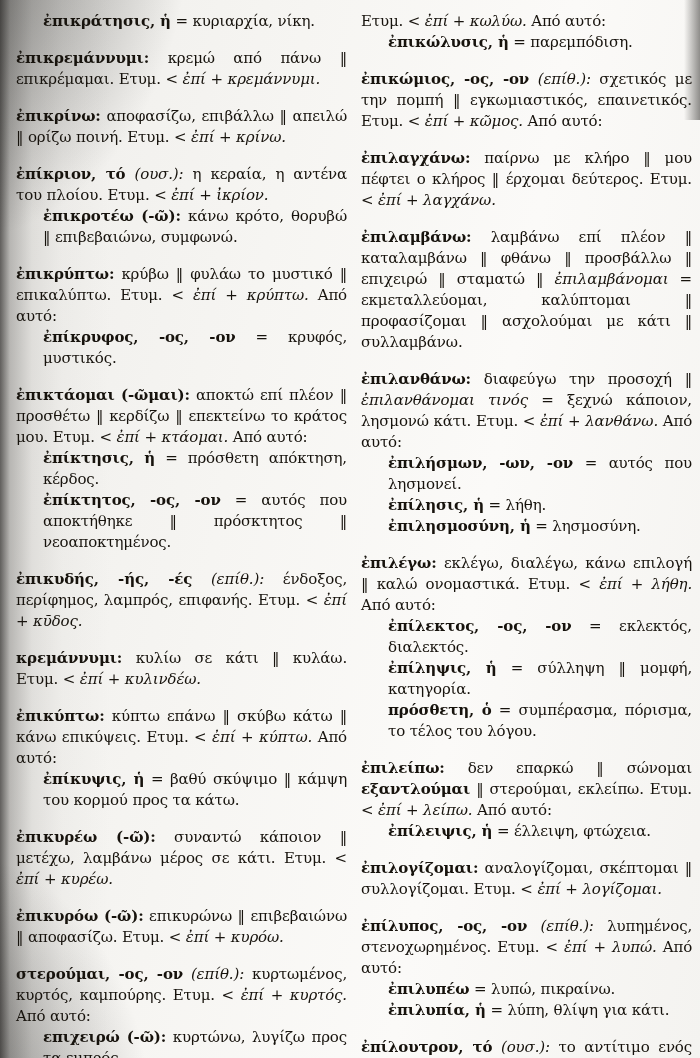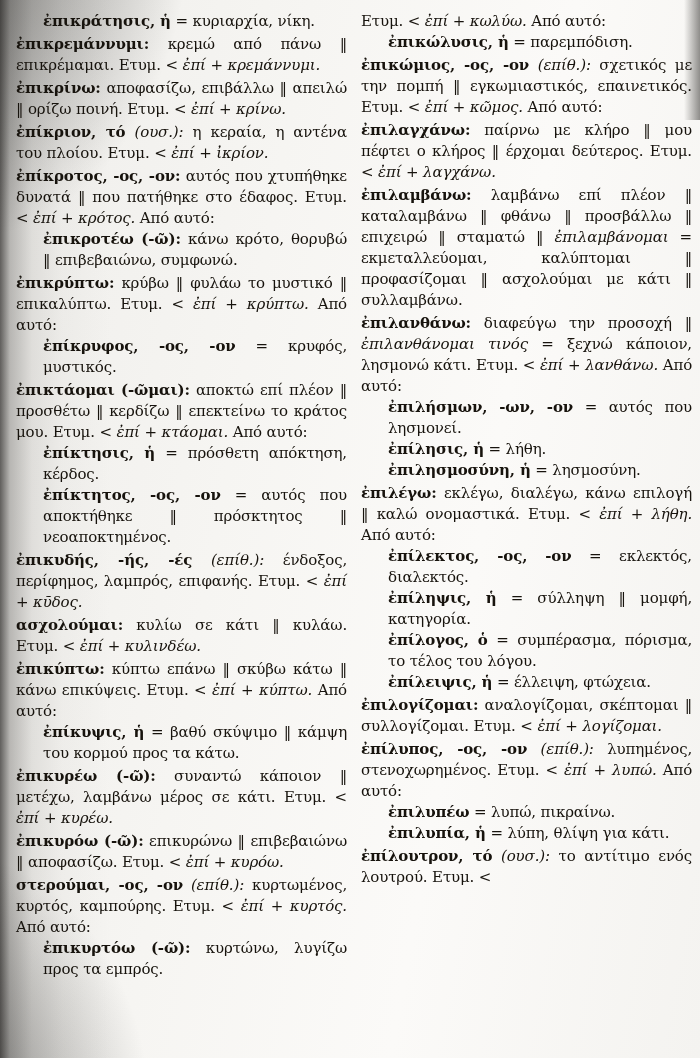--- a/index.html
+++ b/index.html
@@ -43,69 +43,69 @@
     position: absolute;
     top: 11px;
     width: 331px;
     font-size: 15px;
     line-height: 21px;
     text-align: justify;
     letter-spacing: -0.15px;
   }
   .col-left  { left: 8px; padding-left: 8px; }
   .col-right { left: 361px; }
-  .entry { margin-top: 2px; }
+  .entry { margin-top: 16px; }
   .entry.sub { margin-top: 0; margin-left: 27px; }
   .col .entry:first-child { margin-top: 0; }
   .s-b { font-weight: 700; }
   .s-i { font-style: italic; }
 </style>
 </head>
 <body>
 
 <div class="page">
   <div class="spine-shadow"></div>
   <div class="corner-shadow-tl"></div>
   <div class="corner-shadow-bl"></div>
   <div class="edge-shadow-tr"></div>
   <div class="col col-left">
       <div class="entry sub"><span class="s-b">ἐπικράτησις, ἡ</span><span class="s-n"> = κυριαρχία, νίκη.</span></div>
       <div class="entry"><span class="s-b">ἐπικρεμάννυμι:</span><span class="s-n"> κρεμώ από πάνω ‖ επικρέμαμαι. Ετυμ. &lt; </span><span class="s-i">ἐπί + κρεμάννυμι.</span></div>
       <div class="entry"><span class="s-b">ἐπικρίνω:</span><span class="s-n"> αποφασίζω, επιβάλλω ‖ απειλώ ‖ ορίζω ποινή. Ετυμ. &lt; </span><span class="s-i">ἐπί + κρίνω.</span></div>
       <div class="entry"><span class="s-b">ἐπίκριον, τό</span><span class="s-i"> (ουσ.):</span><span class="s-n"> η κεραία, η αντένα του πλοίου. Ετυμ. &lt; </span><span class="s-i">ἐπί + ἰκρίον.</span></div>
-      <div class="entry"><span class="s-b">ἐπίκροτος, -ος, -ον:</span><span class="s-n"> αυτός που χτυπήθηκε δυνατά ‖ που πατήθηκε στο έδαφος. Ετυμ. &lt; </span><span class="s-i">ἐπί + κρότος.</span><span class="s-n"> Από αυτό:</span></div>
       <div class="entry sub"><span class="s-b">ἐπικροτέω (-ῶ):</span><span class="s-n"> κάνω κρότο, θορυβώ ‖ επιβεβαιώνω, συμφωνώ.</span></div>
       <div class="entry"><span class="s-b">ἐπικρύπτω:</span><span class="s-n"> κρύβω ‖ φυλάω το μυστικό ‖ επικαλύπτω. Ετυμ. &lt; </span><span class="s-i">ἐπί + κρύπτω.</span><span class="s-n"> Από αυτό:</span></div>
       <div class="entry sub"><span class="s-b">ἐπίκρυφος, -ος, -ον</span><span class="s-n"> = κρυφός, μυστικός.</span></div>
       <div class="entry"><span class="s-b">ἐπικτάομαι (-ῶμαι):</span><span class="s-n"> αποκτώ επί πλέον ‖ προσθέτω ‖ κερδίζω ‖ επεκτείνω το κράτος μου. Ετυμ. &lt; </span><span class="s-i">ἐπί + κτάομαι.</span><span class="s-n"> Από αυτό:</span></div>
       <div class="entry sub"><span class="s-b">ἐπίκτησις, ἡ</span><span class="s-n"> = πρόσθετη απόκτηση, κέρδος.</span></div>
       <div class="entry sub"><span class="s-b">ἐπίκτητος, -ος, -ον</span><span class="s-n"> = αυτός που αποκτήθηκε ‖ πρόσκτητος ‖ νεοαποκτημένος.</span></div>
       <div class="entry"><span class="s-b">ἐπικυδής, -ής, -ές</span><span class="s-i"> (επίθ.):</span><span class="s-n"> ένδοξος, περίφημος, λαμπρός, επιφανής. Ετυμ. &lt; </span><span class="s-i">ἐπί + κῦδος.</span></div>
-      <div class="entry"><span class="s-b">ασχολούμαι:</span><span class="s-n"> κυλίω σε κάτι ‖ κυλάω. Ετυμ. &lt; </span><span class="s-i">ἐπί + κυλινδέω.</span></div>
+      <div class="entry"><span class="s-b">κρεμάννυμι:</span><span class="s-n"> κυλίω σε κάτι ‖ κυλάω. Ετυμ. &lt; </span><span class="s-i">ἐπί + κυλινδέω.</span></div>
       <div class="entry"><span class="s-b">ἐπικύπτω:</span><span class="s-n"> κύπτω επάνω ‖ σκύβω κάτω ‖ κάνω επικύψεις. Ετυμ. &lt; </span><span class="s-i">ἐπί + κύπτω.</span><span class="s-n"> Από αυτό:</span></div>
       <div class="entry sub"><span class="s-b">ἐπίκυψις, ἡ</span><span class="s-n"> = βαθύ σκύψιμο ‖ κάμψη του κορμού προς τα κάτω.</span></div>
       <div class="entry"><span class="s-b">ἐπικυρέω (-ῶ):</span><span class="s-n"> συναντώ κάποιον ‖ μετέχω, λαμβάνω μέρος σε κάτι. Ετυμ. &lt; </span><span class="s-i">ἐπί + κυρέω.</span></div>
       <div class="entry"><span class="s-b">ἐπικυρόω (-ῶ):</span><span class="s-n"> επικυρώνω ‖ επιβεβαιώνω ‖ αποφασίζω. Ετυμ. &lt; </span><span class="s-i">ἐπί + κυρόω.</span></div>
       <div class="entry"><span class="s-b">στερούμαι, -ος, -ον</span><span class="s-i"> (επίθ.):</span><span class="s-n"> κυρτωμένος, κυρτός, καμπούρης. Ετυμ. &lt; </span><span class="s-i">ἐπί + κυρτός.</span><span class="s-n"> Από αυτό:</span></div>
-      <div class="entry sub"><span class="s-b">ἐπικυρτόω (-ῶ):</span><span class="s-n"> κυρτώνω, λυγίζω προς τα εμπρός.</span></div>
+      <div class="entry sub"><span class="s-b">επιχειρώ (-ῶ):</span><span class="s-n"> κυρτώνω, λυγίζω προς τα εμπρός.</span></div>
     </div>
   <div class="col col-right">
       <div class="entry"><span class="s-n">Ετυμ. &lt; </span><span class="s-i">ἐπί + κωλύω.</span><span class="s-n"> Από αυτό:</span></div>
       <div class="entry sub"><span class="s-b">ἐπικώλυσις, ἡ</span><span class="s-n"> = παρεμπόδιση.</span></div>
       <div class="entry"><span class="s-b">ἐπικώμιος, -ος, -ον</span><span class="s-i"> (επίθ.):</span><span class="s-n"> σχετικός με την πομπή ‖ εγκωμιαστικός, επαινετικός. Ετυμ. &lt; </span><span class="s-i">ἐπί + κῶμος.</span><span class="s-n"> Από αυτό:</span></div>
       <div class="entry"><span class="s-b">ἐπιλαγχάνω:</span><span class="s-n"> παίρνω με κλήρο ‖ μου πέφτει ο κλήρος ‖ έρχομαι δεύτερος. Ετυμ. &lt; </span><span class="s-i">ἐπί + λαγχάνω.</span></div>
       <div class="entry"><span class="s-b">ἐπιλαμβάνω:</span><span class="s-n"> λαμβάνω επί πλέον ‖ καταλαμβάνω ‖ φθάνω ‖ προσβάλλω ‖ επιχειρώ ‖ σταματώ ‖ </span><span class="s-i">ἐπιλαμβάνομαι</span><span class="s-n"> = εκμεταλλεύομαι, καλύπτομαι ‖ προφασίζομαι ‖ ασχολούμαι με κάτι ‖ συλλαμβάνω.</span></div>
       <div class="entry"><span class="s-b">ἐπιλανθάνω:</span><span class="s-n"> διαφεύγω την προσοχή ‖ </span><span class="s-i">ἐπιλανθάνομαι τινός</span><span class="s-n"> = ξεχνώ κάποιον, λησμονώ κάτι. Ετυμ. &lt; </span><span class="s-i">ἐπί + λανθάνω.</span><span class="s-n"> Από αυτό:</span></div>
       <div class="entry sub"><span class="s-b">ἐπιλήσμων, -ων, -ον</span><span class="s-n"> = αυτός που λησμονεί.</span></div>
       <div class="entry sub"><span class="s-b">ἐπίλησις, ἡ</span><span class="s-n"> = λήθη.</span></div>
       <div class="entry sub"><span class="s-b">ἐπιλησμοσύνη, ἡ</span><span class="s-n"> = λησμοσύνη.</span></div>
       <div class="entry"><span class="s-b">ἐπιλέγω:</span><span class="s-n"> εκλέγω, διαλέγω, κάνω επιλογή ‖ καλώ ονομαστικά. Ετυμ. &lt; </span><span class="s-i">ἐπί + λήθη.</span><span class="s-n"> Από αυτό:</span></div>
       <div class="entry sub"><span class="s-b">ἐπίλεκτος, -ος, -ον</span><span class="s-n"> = εκλεκτός, διαλεκτός.</span></div>
       <div class="entry sub"><span class="s-b">ἐπίληψις, ἡ</span><span class="s-n"> = σύλληψη ‖ μομφή, κατηγορία.</span></div>
-      <div class="entry sub"><span class="s-b">ἐπίλογος, ὁ</span><span class="s-n"> = συμπέρασμα, πόρισμα, το τέλος του λόγου.</span></div>
+      <div class="entry sub"><span class="s-b">πρόσθετη, ὁ</span><span class="s-n"> = συμπέρασμα, πόρισμα, το τέλος του λόγου.</span></div>
+      <div class="entry"><span class="s-b">ἐπιλείπω:</span><span class="s-n"> δεν επαρκώ ‖ σώνομαι </span><span class="s-b">εξαντλούμαι</span><span class="s-n"> ‖ στερούμαι, εκλείπω. Ετυμ. &lt; </span><span class="s-i">ἐπί + λείπω.</span><span class="s-n"> Από αυτό:</span></div>
       <div class="entry sub"><span class="s-b">ἐπίλειψις, ἡ</span><span class="s-n"> = έλλειψη, φτώχεια.</span></div>
       <div class="entry"><span class="s-b">ἐπιλογίζομαι:</span><span class="s-n"> αναλογίζομαι, σκέπτομαι ‖ συλλογίζομαι. Ετυμ. &lt; </span><span class="s-i">ἐπί + λογίζομαι.</span></div>
       <div class="entry"><span class="s-b">ἐπίλυπος, -ος, -ον</span><span class="s-i"> (επίθ.):</span><span class="s-n"> λυπημένος, στενοχωρημένος. Ετυμ. &lt; </span><span class="s-i">ἐπί + λυπώ.</span><span class="s-n"> Από αυτό:</span></div>
       <div class="entry sub"><span class="s-b">ἐπιλυπέω</span><span class="s-n"> = λυπώ, πικραίνω.</span></div>
       <div class="entry sub"><span class="s-b">ἐπιλυπία, ἡ</span><span class="s-n"> = λύπη, θλίψη για κάτι.</span></div>
       <div class="entry"><span class="s-b">ἐπίλουτρον, τό</span><span class="s-i"> (ουσ.):</span><span class="s-n"> το αντίτιμο ενός λουτρού. Ετυμ. &lt; </span></div>
     </div>
 </div>
 
 </body></html>

